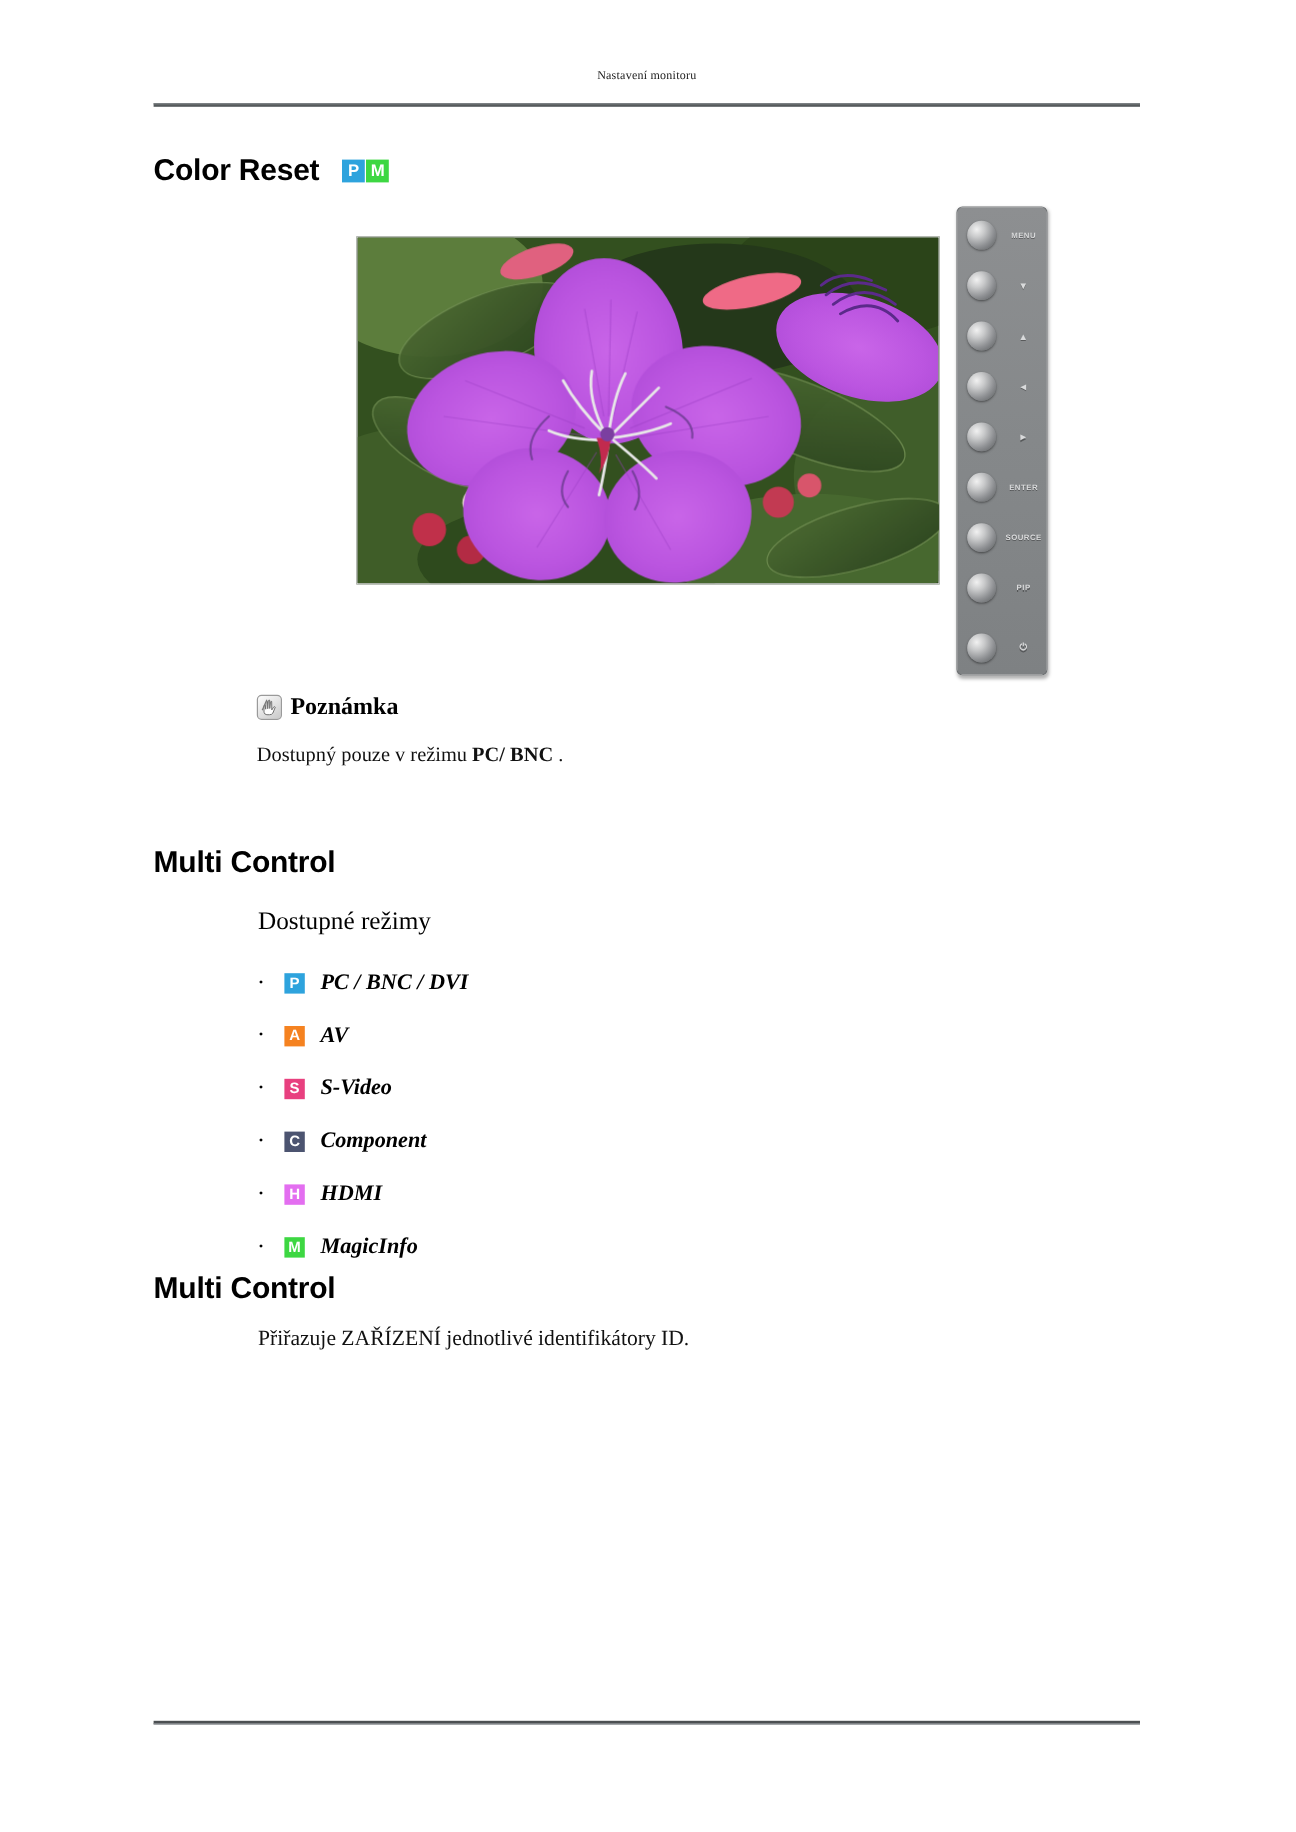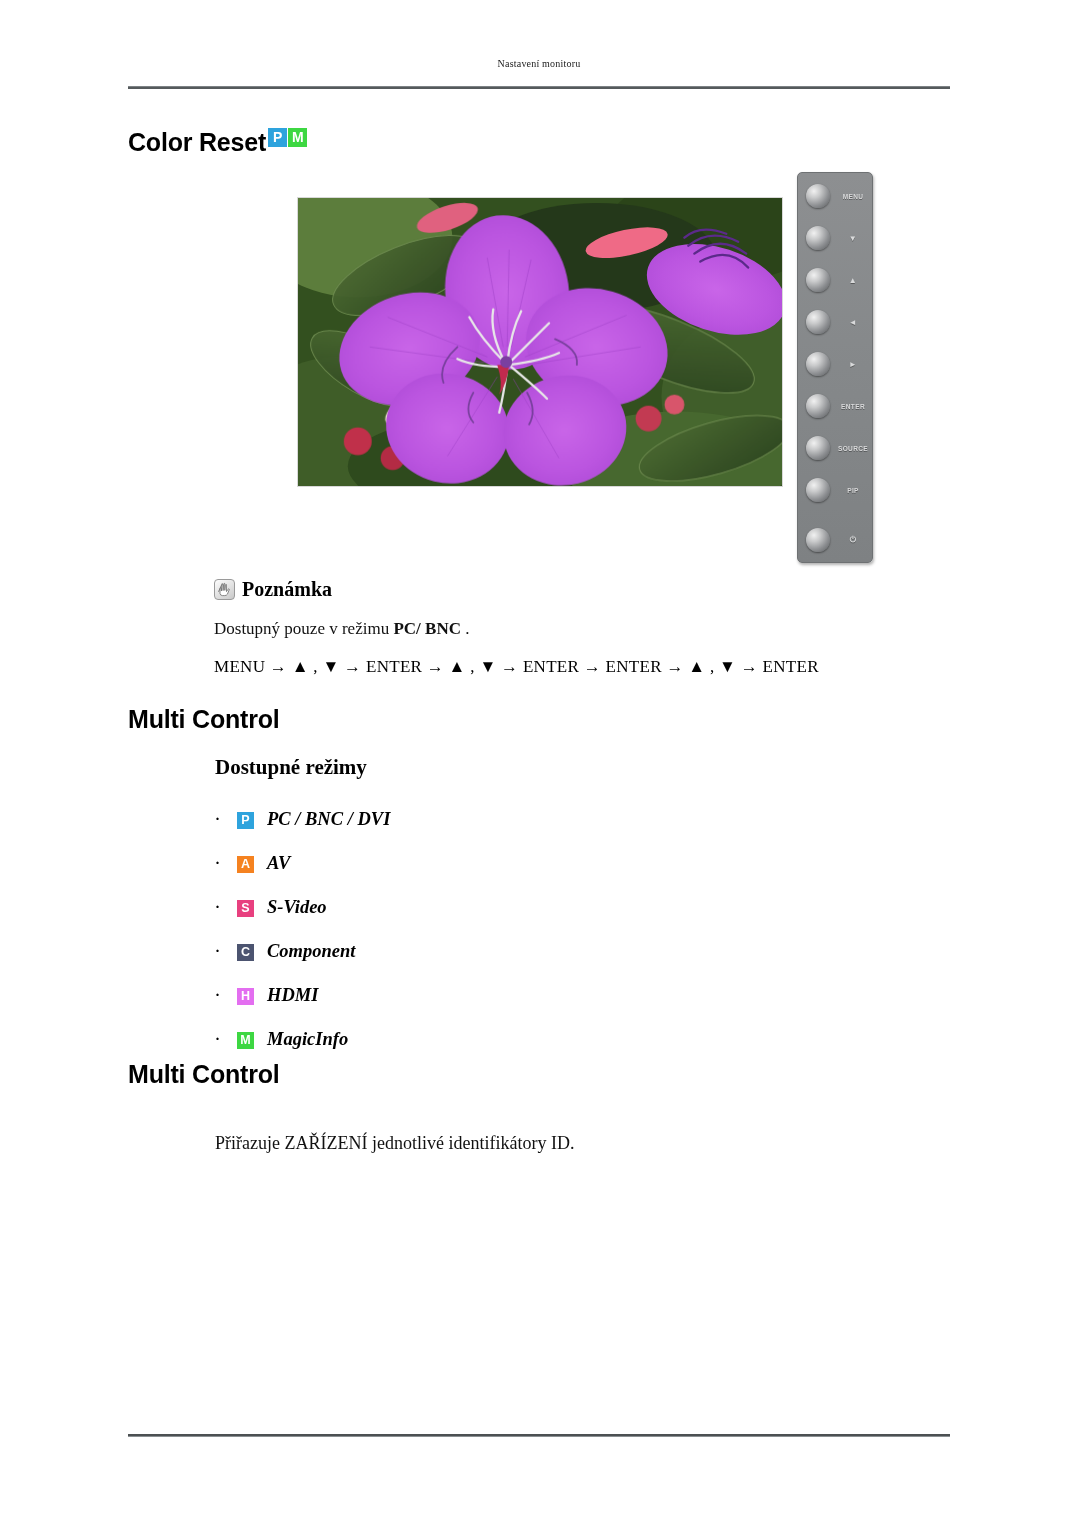--- a/index.html
+++ b/index.html
@@ -52,22 +52,22 @@
   
   .h-section {
     position: absolute;
     font-family: "Liberation Sans", sans-serif;
     font-weight: bold;
     font-size: 25px;
     color: #000;
     letter-spacing: -0.2px;
     white-space: nowrap;
     display: flex;
-    align-items: flex-start;
-    gap: 0;
+    align-items: center;
+    gap: 17px;
   }
 
   
   .badge {
     display: inline-block;
     width: 19px;
     height: 19px;
     line-height: 19px;
     text-align: center;
     font-family: "Liberation Sans", sans-serif;
@@ -184,21 +184,21 @@
     font-family: "Liberation Serif", serif;
     font-size: 17px;
     letter-spacing: .3px;
     white-space: nowrap;
   }
 
   
   .h-sub {
     position: absolute;
     font-family: "Liberation Serif", serif;
-    font-weight: bold;
+    font-weight: normal;
     font-size: 21px;
     color: #000;
     white-space: nowrap;
   }
 
   
   .mode-list { position: absolute; }
   .mode-item {
     display: flex;
     align-items: center;
@@ -378,21 +378,20 @@
       <svg width="17" height="17" viewBox="0 0 17 17">
         <path d="M4 12.5 L4 7.5 Q4 6.4 5 6.6 L5.4 10 L5.8 4.4 Q6 3.3 6.9 3.5 L7.1 9.6 L7.6 3.2 Q7.8 2.2 8.7 2.4 L8.8 9.4 L9.4 4.1 Q9.6 3.2 10.4 3.5 L10.5 10.6 L12 8.3 Q12.9 7.4 13.4 8.3 L11.4 13.2 Q10.6 14.6 8.6 14.6 L6.4 14.6 Q4.2 14.4 4 12.5 Z" fill="#ffffff" stroke="#6c6c6c" stroke-width=".8"></path>
         <path d="M2.5 10.8 L6.4 2.2" stroke="#7a7a7a" stroke-width="1"></path>
       </svg>
     </span>
     <span>Poznámka</span>
   </div>
   <div class="note-line" style="margin-top:18px;">
     <span>Dostupný pouze v režimu </span><b>PC/ BNC</b><span> .</span>
   </div>
-  <div class="seq-line" style="margin-top:18px;">MENU → ▲ , ▼ → ENTER → ▲ , ▼ → ENTER → ENTER → ▲ , ▼ → ENTER</div>
 </div>
 
 <div class="h-section" style="left:128px; top:705px;">
   <span>Multi Control</span>
 </div>
 
 <div class="h-sub" style="left:215px; top:755px;">Dostupné režimy</div>
 
 <div class="mode-list" style="left:215px; top:797px;">
   <div class="mode-item">
@@ -424,15 +423,15 @@
     <span class="mode-bullet">·</span>
     <span class="mode-badge-wrap"><span class="badge small" id="m-badge-5" style="background: rgb(61, 215, 66);">M</span></span>
     <span class="mode-text">MagicInfo</span>
   </div>
 </div>
 
 <div class="h-section" style="left:128px; top:1060px;">
   <span>Multi Control</span>
 </div>
 
-<div class="body-para" style="left:215px; top:1105px;margin-top:28px;">Přiřazuje ZAŘÍZENÍ jednotlivé identifikátory ID.</div>
+<div class="body-para" style="left:215px; top:1105px;">Přiřazuje ZAŘÍZENÍ jednotlivé identifikátory ID.</div>
 
 <div class="footer-rule"></div>
 
 </body></html>

